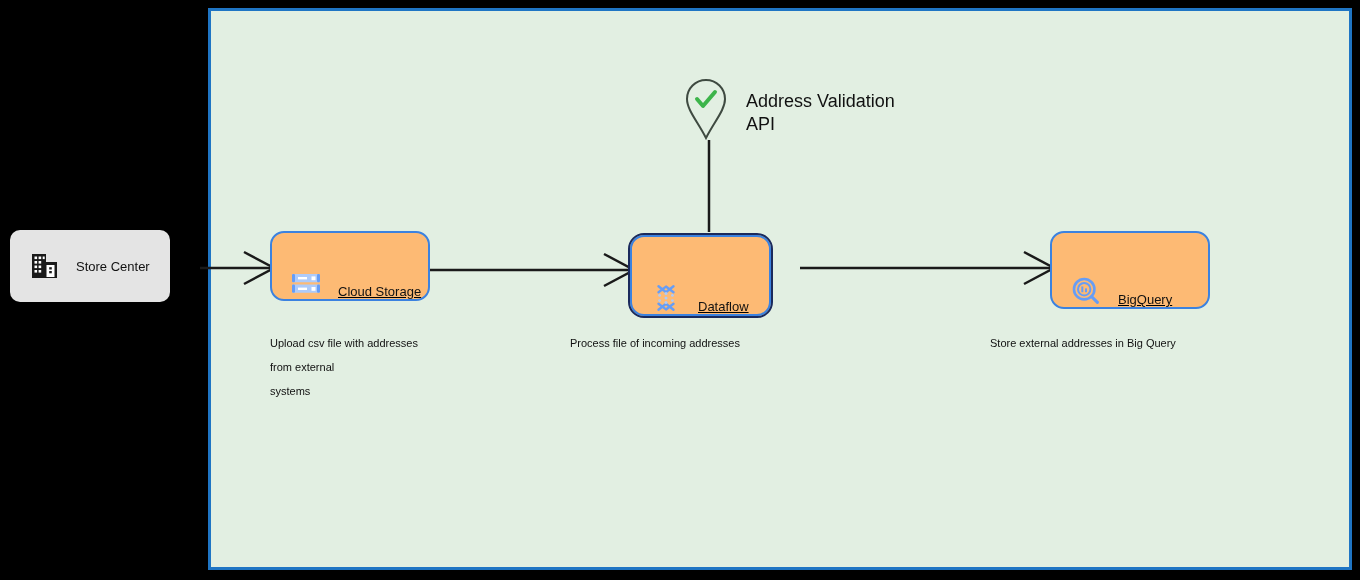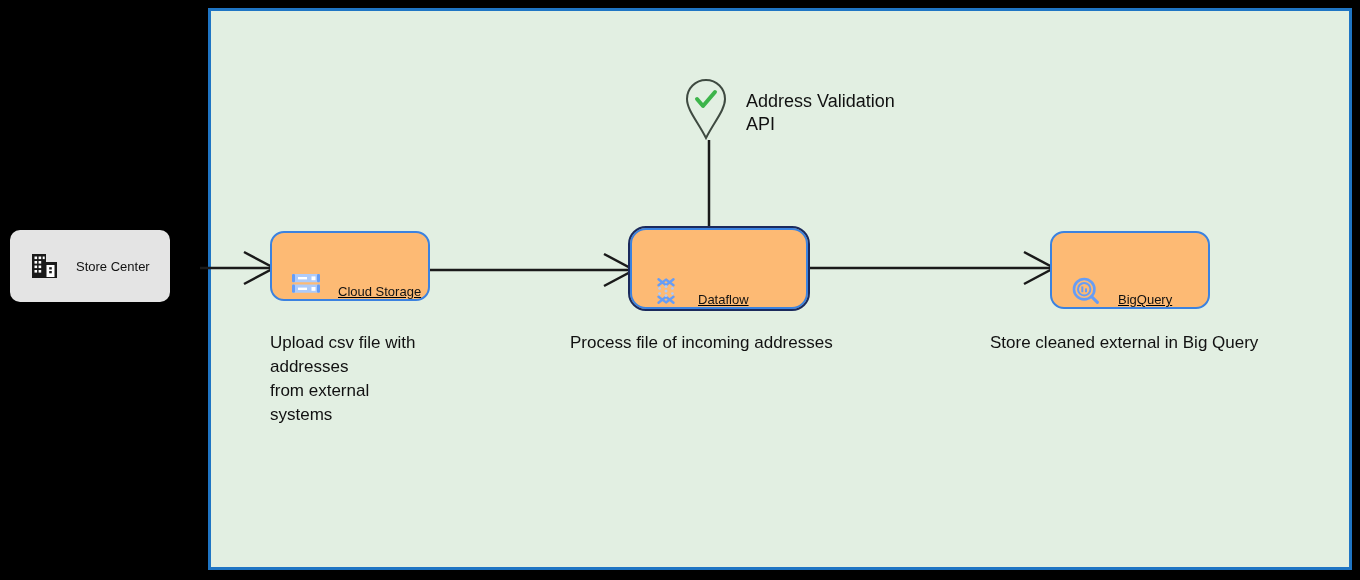--- a/index.html
+++ b/index.html
@@ -78,21 +78,21 @@
     flex: none;
   }
   .gcp-node .node-label {
     margin-left: 16px;
     font-size: 13px;
     color: #111111;
     white-space: nowrap;
   }
 
   #cloud-storage-node { left: 270px; top: 231px; width: 160px; height: 70px; }
-  #dataflow-node      { left: 630px; top: 228px; width: 178px; height: 81px; border-radius: 16px; }
+  #dataflow-node      { left: 630px; top: 235px; width: 141px; height: 81px; }
   #bigquery-node      { left: 1050px; top: 231px; width: 160px; height: 78px; }
 
   
   #address-api-node {
     position: absolute;
     left: 684px;
     top: 78px;
     display: flex;
     align-items: flex-start;
   }
@@ -107,21 +107,21 @@
     margin-top: 12px;
     font-size: 18px;
     line-height: 23px;
     color: #111111;
     max-width: 200px;
   }
 
   
   .caption {
     position: absolute;
-    font-size: 17px;
+    font-size: 11px;
     line-height: 24px;
     color: #111111;
   }
   #caption-upload  { left: 270px; top: 331px; width: 220px; }
   #caption-process { left: 570px; top: 331px; white-space: nowrap; }
   #caption-store   { left: 990px; top: 331px; white-space: nowrap; }
 
   
   .connector { position: absolute; overflow: visible; }
   #edge-dc-to-storage { left: 200px;  top: 248px; width: 80px;  height: 40px; }
@@ -230,13 +230,13 @@
   <div class="api-label">
     <div>Address Validation</div>
     <div>API</div>
   </div>
 </div>
 
 <div class="caption" id="caption-upload" style="white-space: pre-line;">Upload csv file with addresses
 from external
 systems</div>
 <div class="caption" id="caption-process">Process file of incoming addresses</div>
-<div class="caption" id="caption-store">Store cleaned external in Big Query</div>
+<div class="caption" id="caption-store">Store external addresses in Big Query</div>
 
 </body></html>

